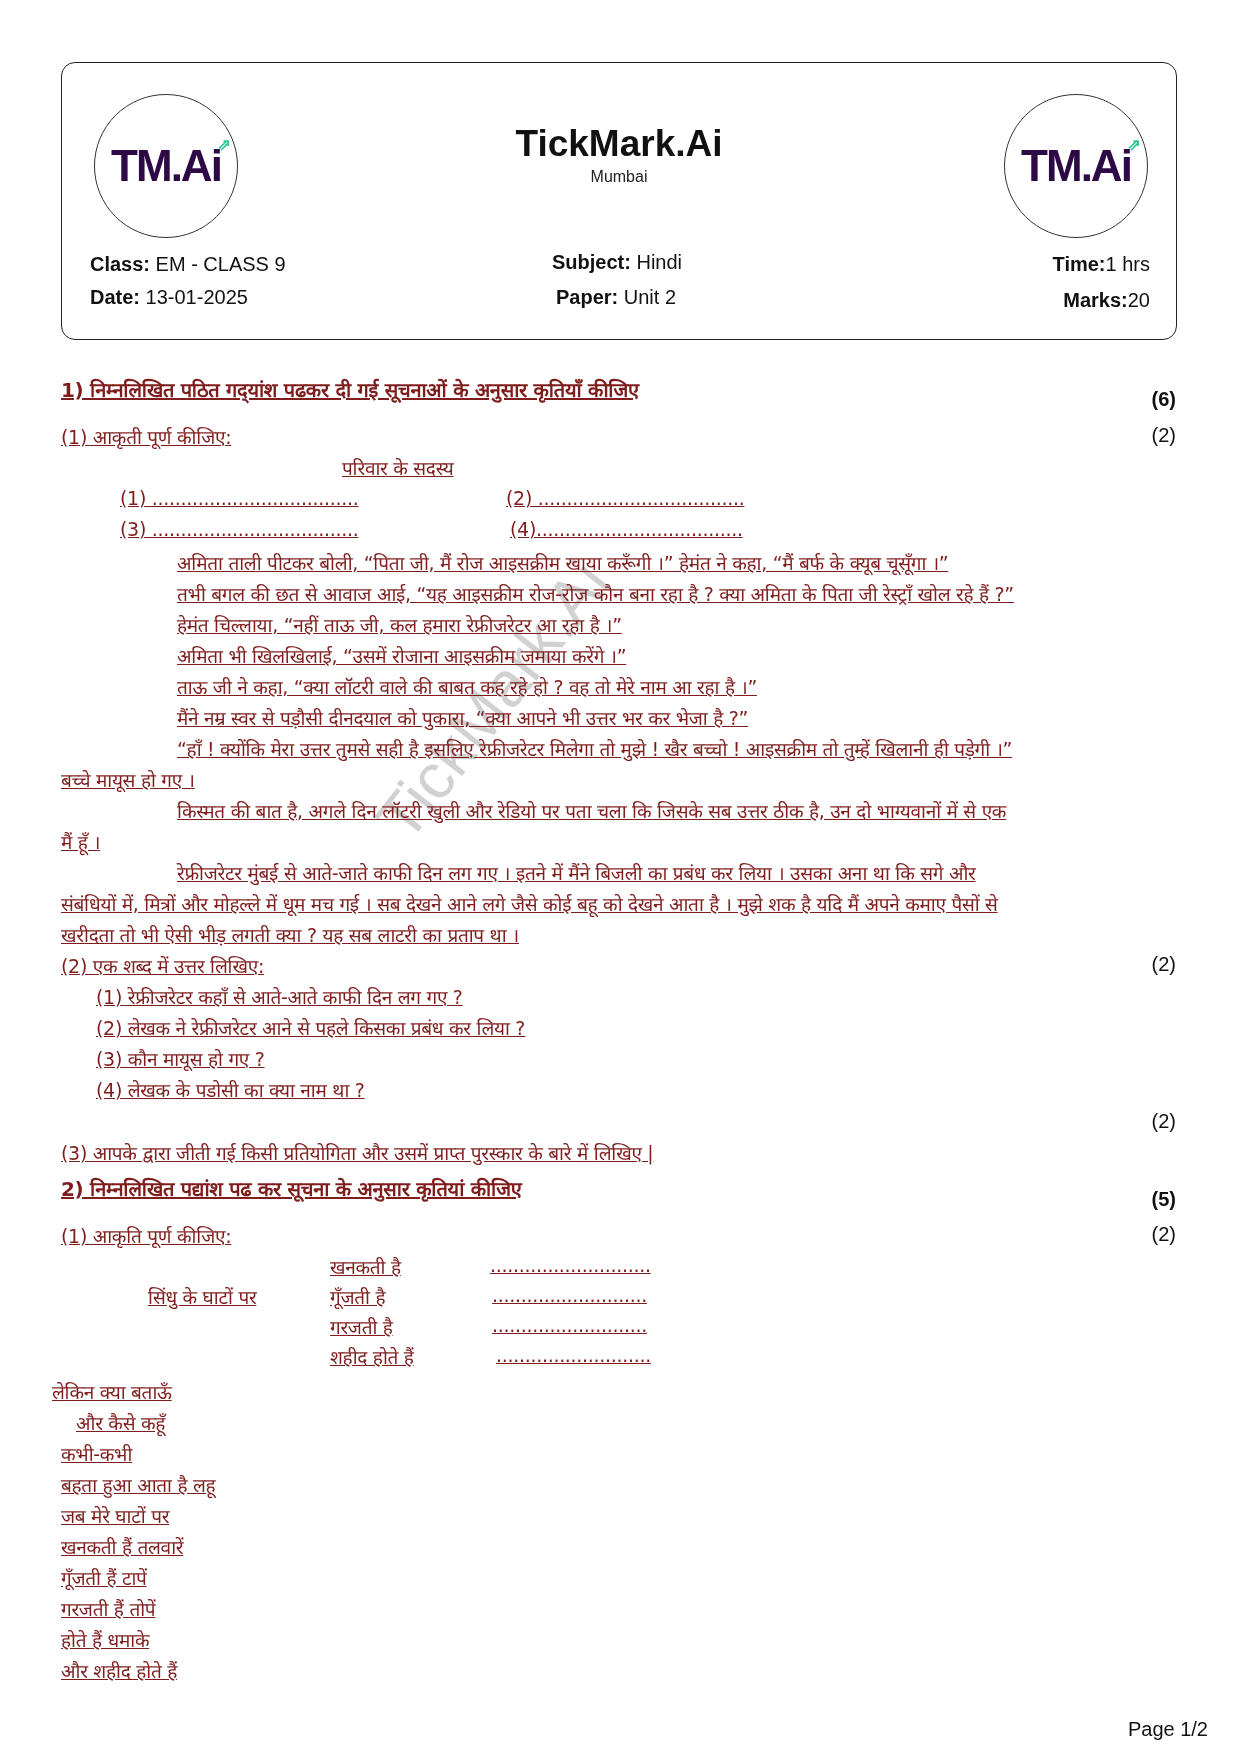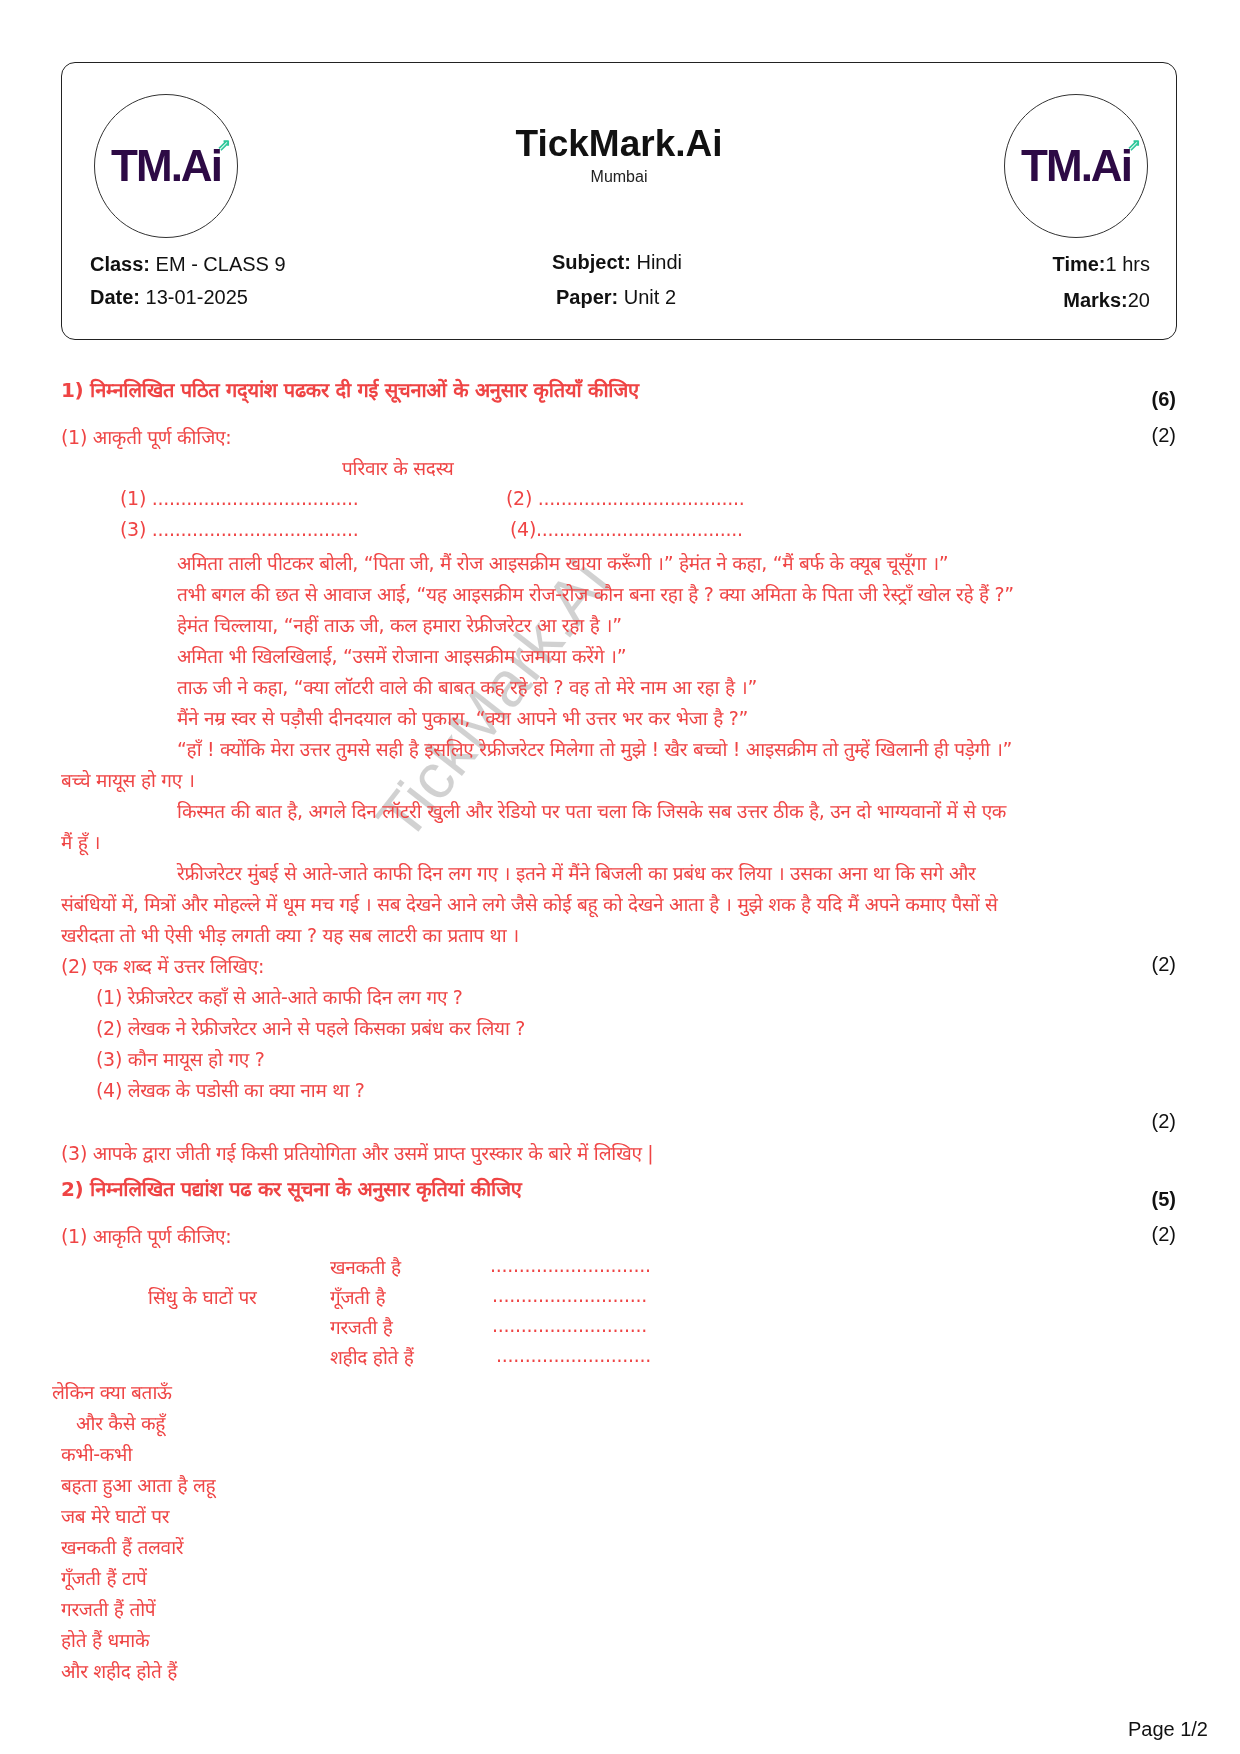--- a/index.html
+++ b/index.html
@@ -29,21 +29,21 @@
   .subtitle { font-family: "Liberation Sans", sans-serif; font-size: 16px; margin-top: 6px; color: #222; }
   .meta { position: absolute; font-family: "Liberation Sans", sans-serif; font-size: 20px; color: #111; }
   .meta b { font-weight: bold; }
   .meta-class { left: 28px; top: 190px; }
   .meta-date { left: 28px; top: 223px; }
   .meta-subject { left: 490px; top: 188px; }
   .meta-paper { left: 494px; top: 223px; }
   .meta-time { right: 26px; top: 190px; text-align: center; }
   .meta-marks { right: 26px; top: 226px; text-align: right; }
 
-  .line { position: absolute; font-family: "DejaVu Sans", sans-serif; font-size: 19px; white-space: nowrap; color: #ef4444; letter-spacing: -0.3px; }
+  .line { position: absolute; font-family: "DejaVu Sans", sans-serif; font-size: 19px; white-space: nowrap; color: #7f1d1d; letter-spacing: -0.3px; text-decoration: underline; }
   .qhead { font-weight: bold; font-size: 20px; }
   .marks { position: absolute; right: 64px; font-family: "Liberation Sans", sans-serif; font-size: 20px; color: #111; }
   .marks.bold { font-weight: bold; }
   .watermark {
     position: absolute; left: 420px; top: 780px; font-family: "Liberation Sans", sans-serif;
     font-size: 64px; color: rgba(0,0,0,0.18); transform: rotate(-52deg); transform-origin: left bottom;
     white-space: nowrap; pointer-events: none;
   }
   .page-num { position: absolute; right: 32px; top: 1718px; font-family: "Liberation Sans", sans-serif; font-size: 20px; color: #111; }
 </style>

